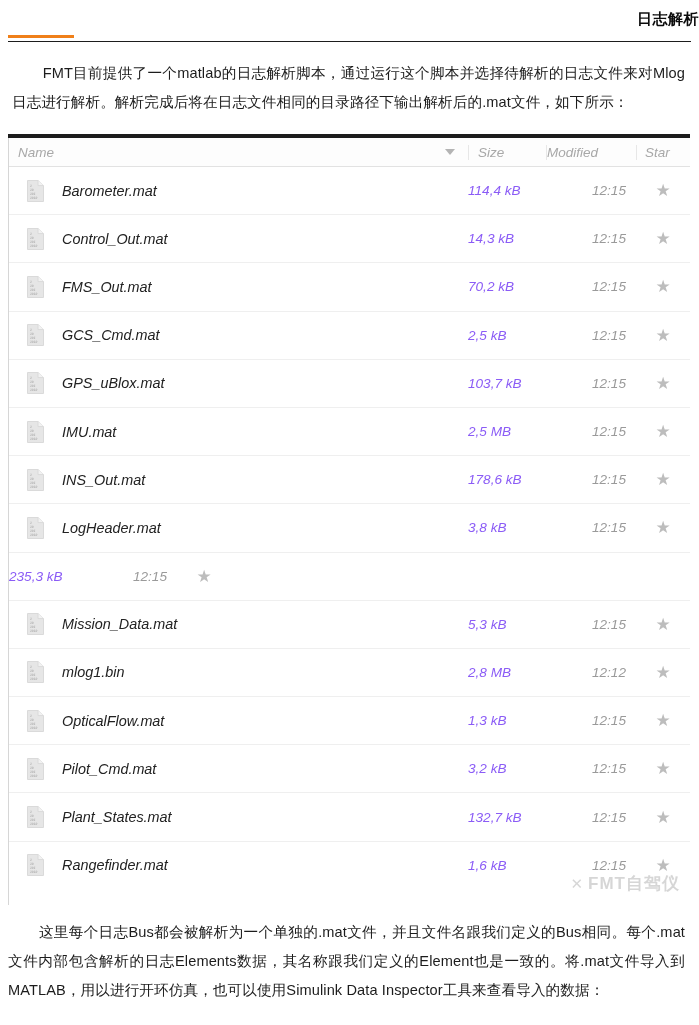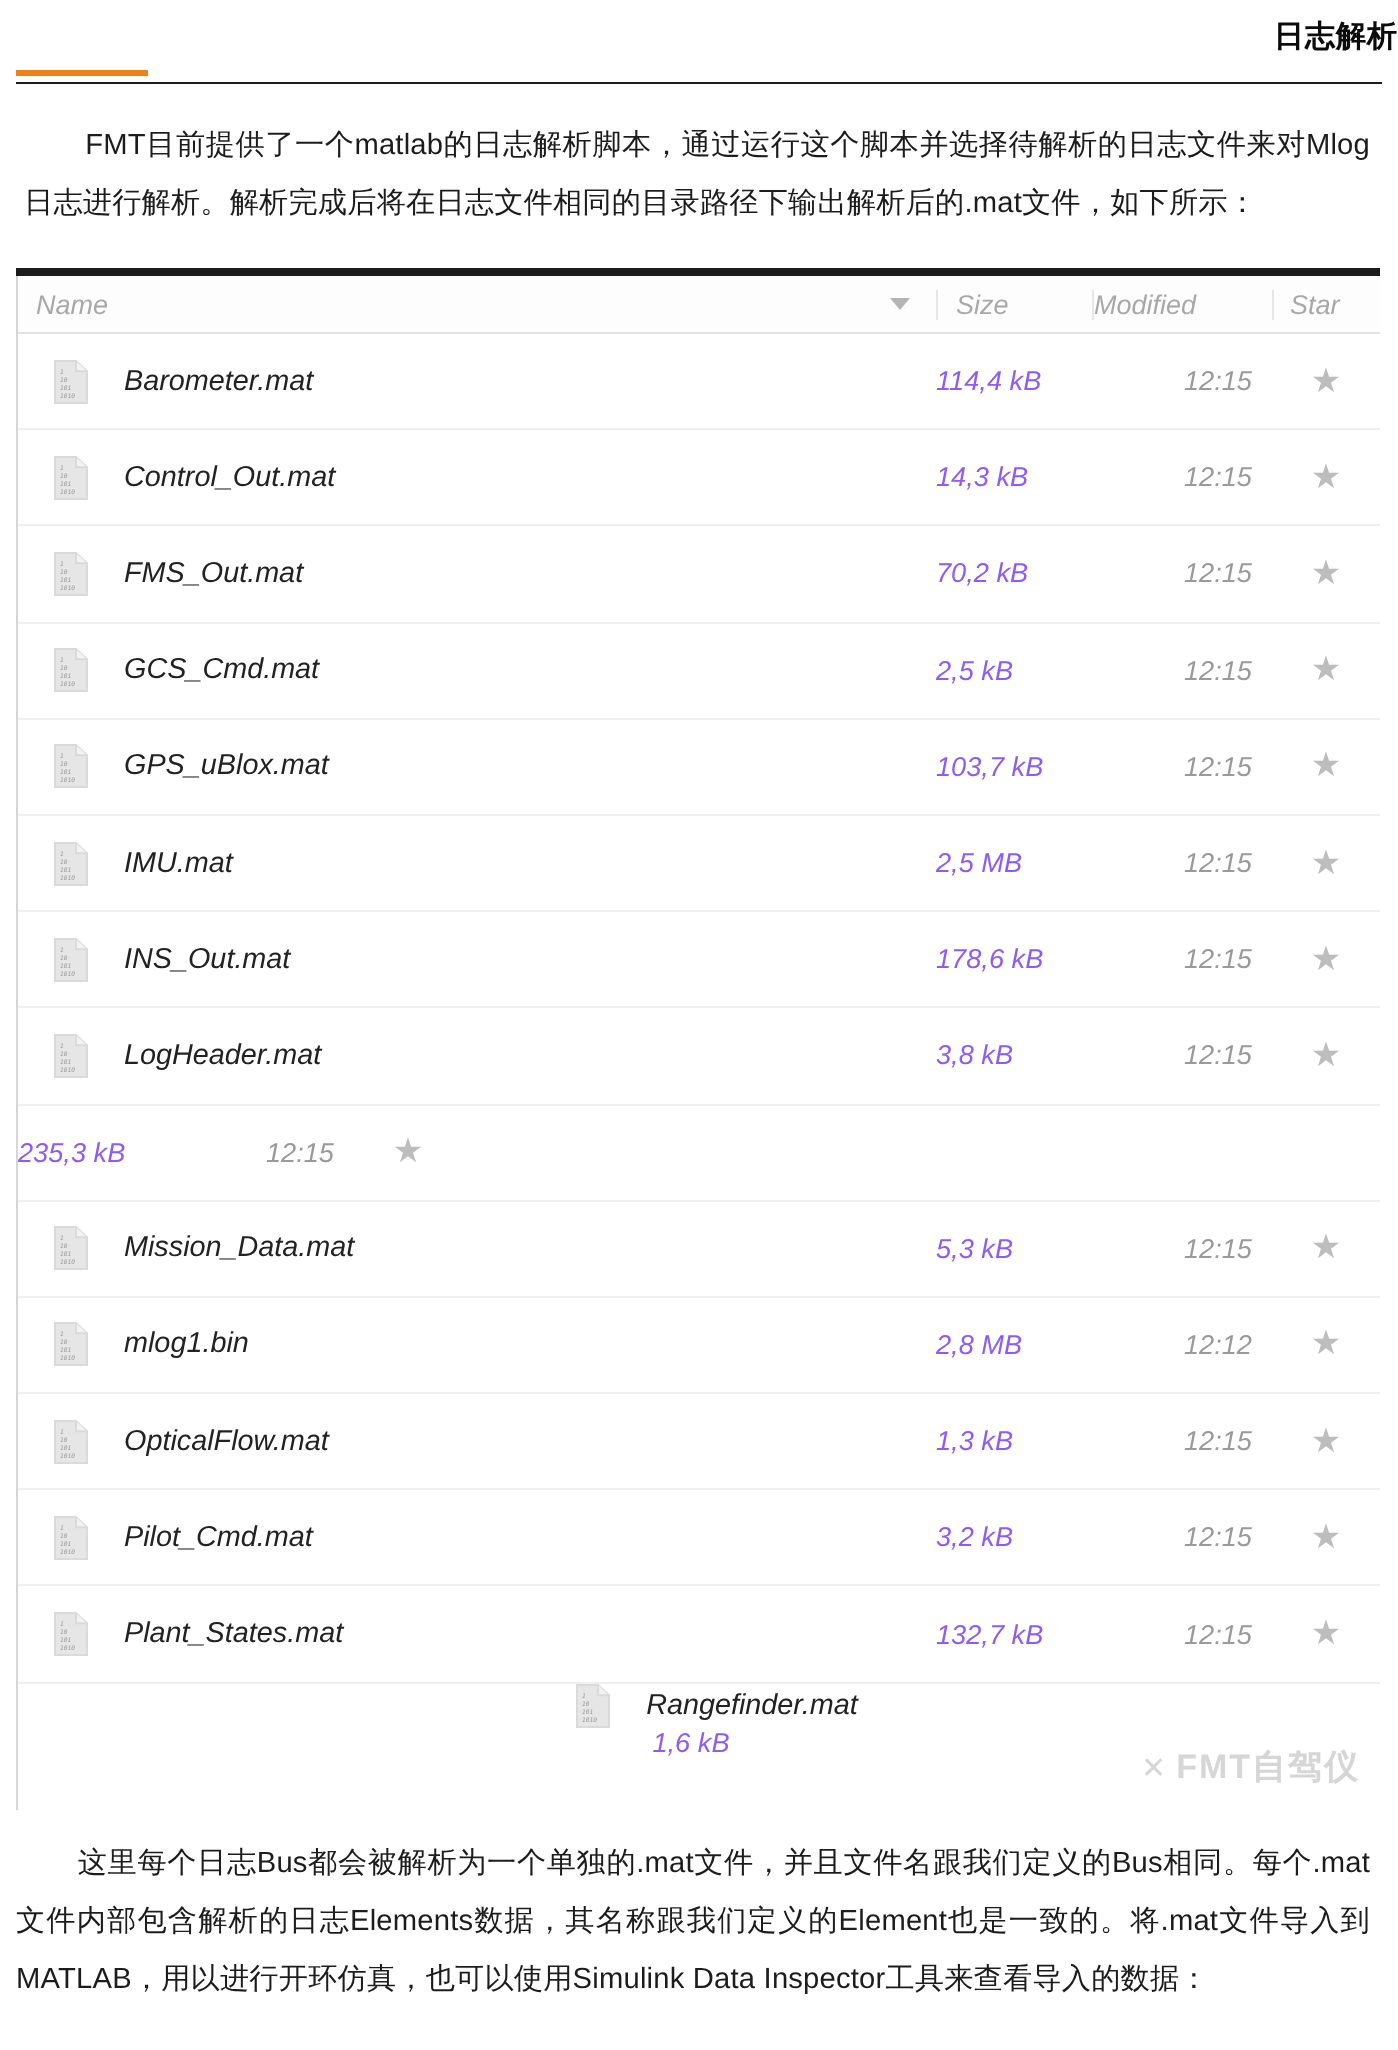--- a/index.html
+++ b/index.html
@@ -115,21 +115,21 @@
 
   
   .file-row {
     display: flex;
     align-items: center;
     height: 47.2px;
     border-bottom: 1px solid #efefef;
     font-size: 14.4px;
     color: #222222;
   }
-  .file-row:last-child { border-bottom: none; flex-direction: column; }
+  .file-row:last-child { border-bottom: none; }
 
   .cell-name {
     flex: 1 1 auto;
     display: flex;
     align-items: center;
     padding-left: 9px;
     min-width: 0;
   }
   .cell-size {
     flex: 0 0 78px;

